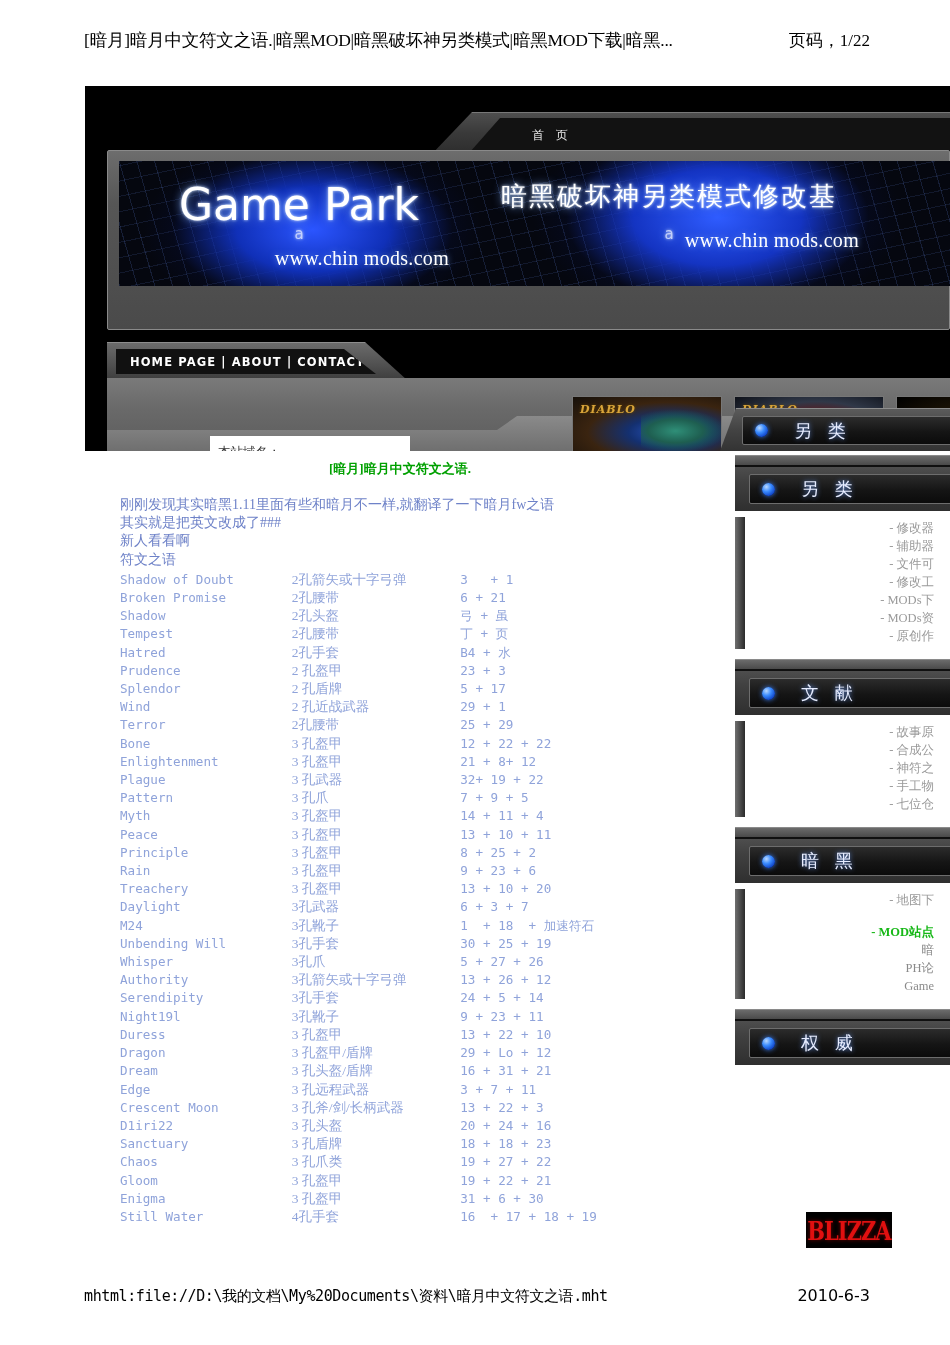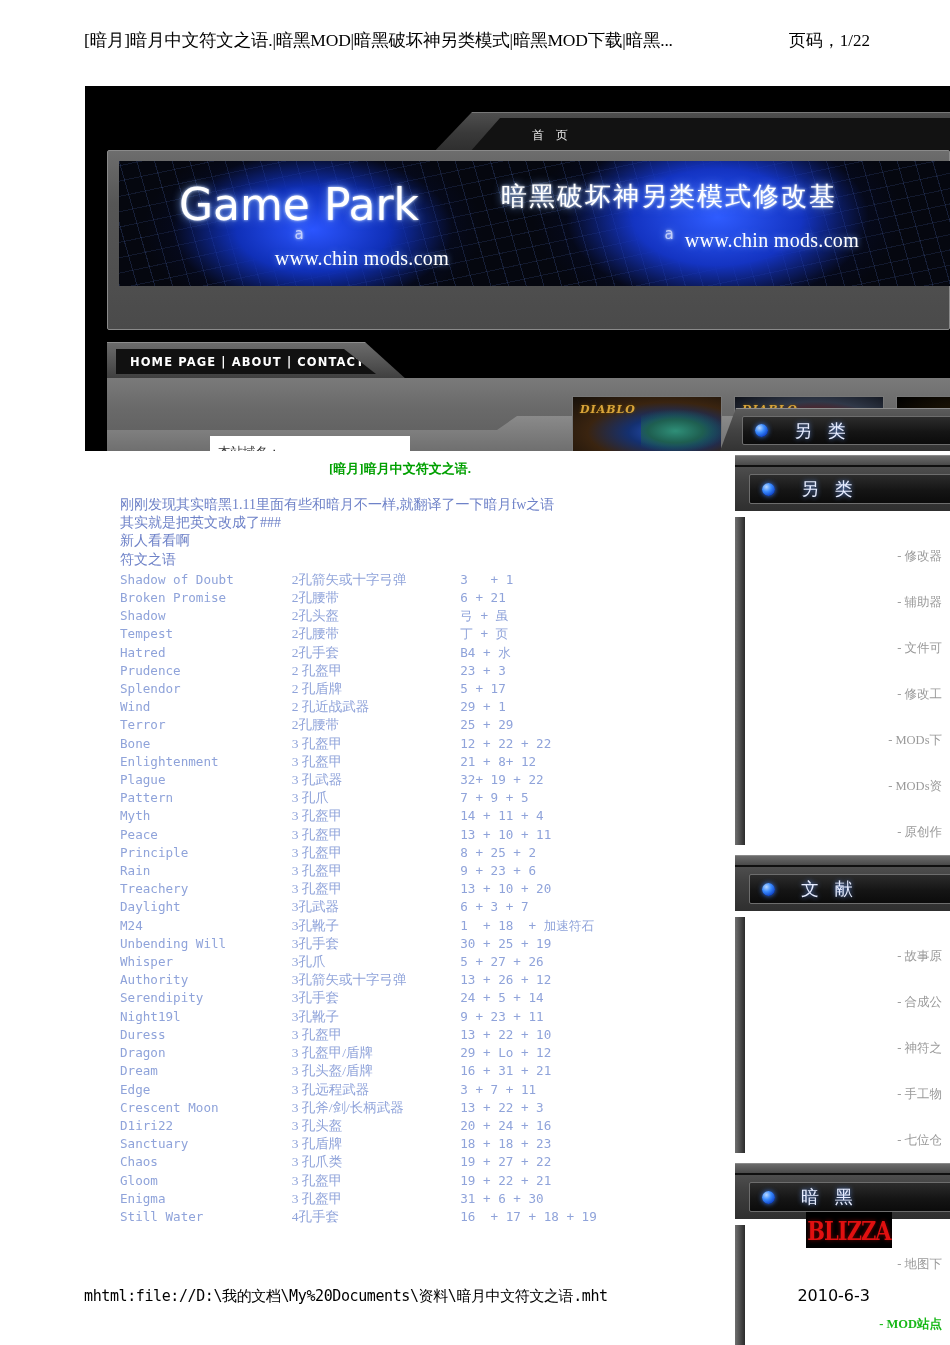--- a/index.html
+++ b/index.html
@@ -335,22 +335,21 @@
     width: 10px; bottom: 6px;
     background: linear-gradient(90deg,#6f6f6f 0%, #4a4a4a 55%, #2a2a2a 100%);
   }
   .sb-item {
     text-align: right;
     color: #9a9a9a;
     font-size: 12.5px;
     line-height: 18px;
     font-family: "Liberation Serif", serif;
     white-space: nowrap;
-    padding-right: 8px;
-    margin-top: 28px;
+    padding-right: 16px;
   }
   .sb-item.green { color: #18b818; font-weight: bold; }
   .sb-item.plain { color: #8a8a8a; }
   .sb-gap { height: 14px; }
 
   .blizz {
     position: absolute;
     left: 806px; top: 1212px;
     width: 86px; height: 36px;
     background: #000;

